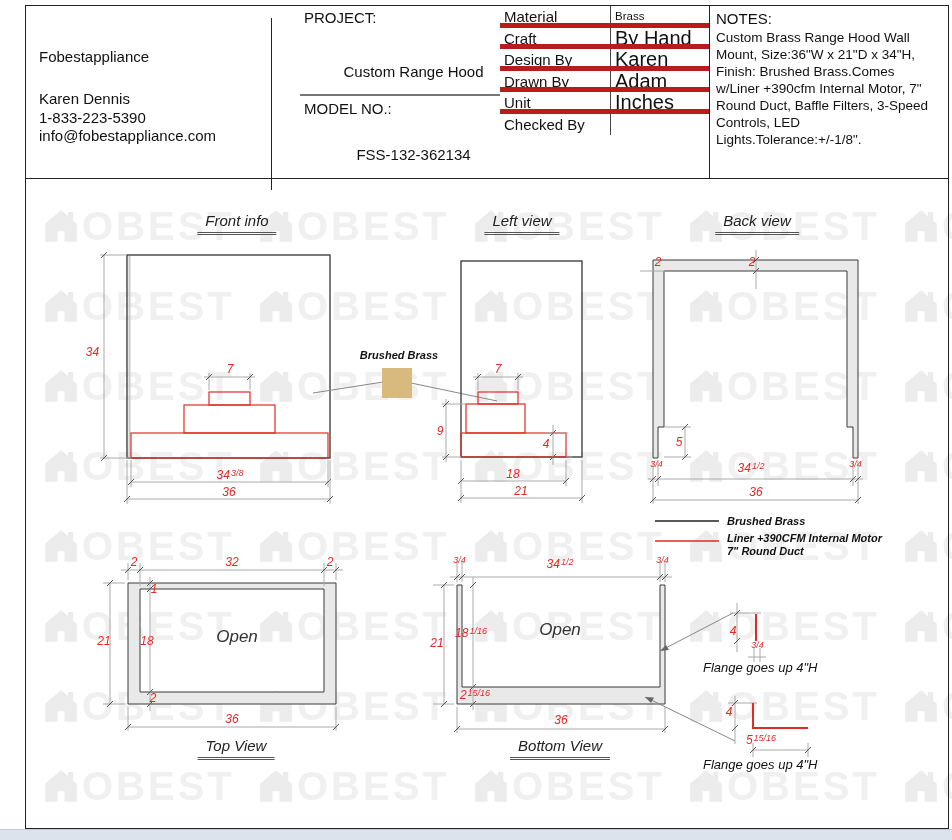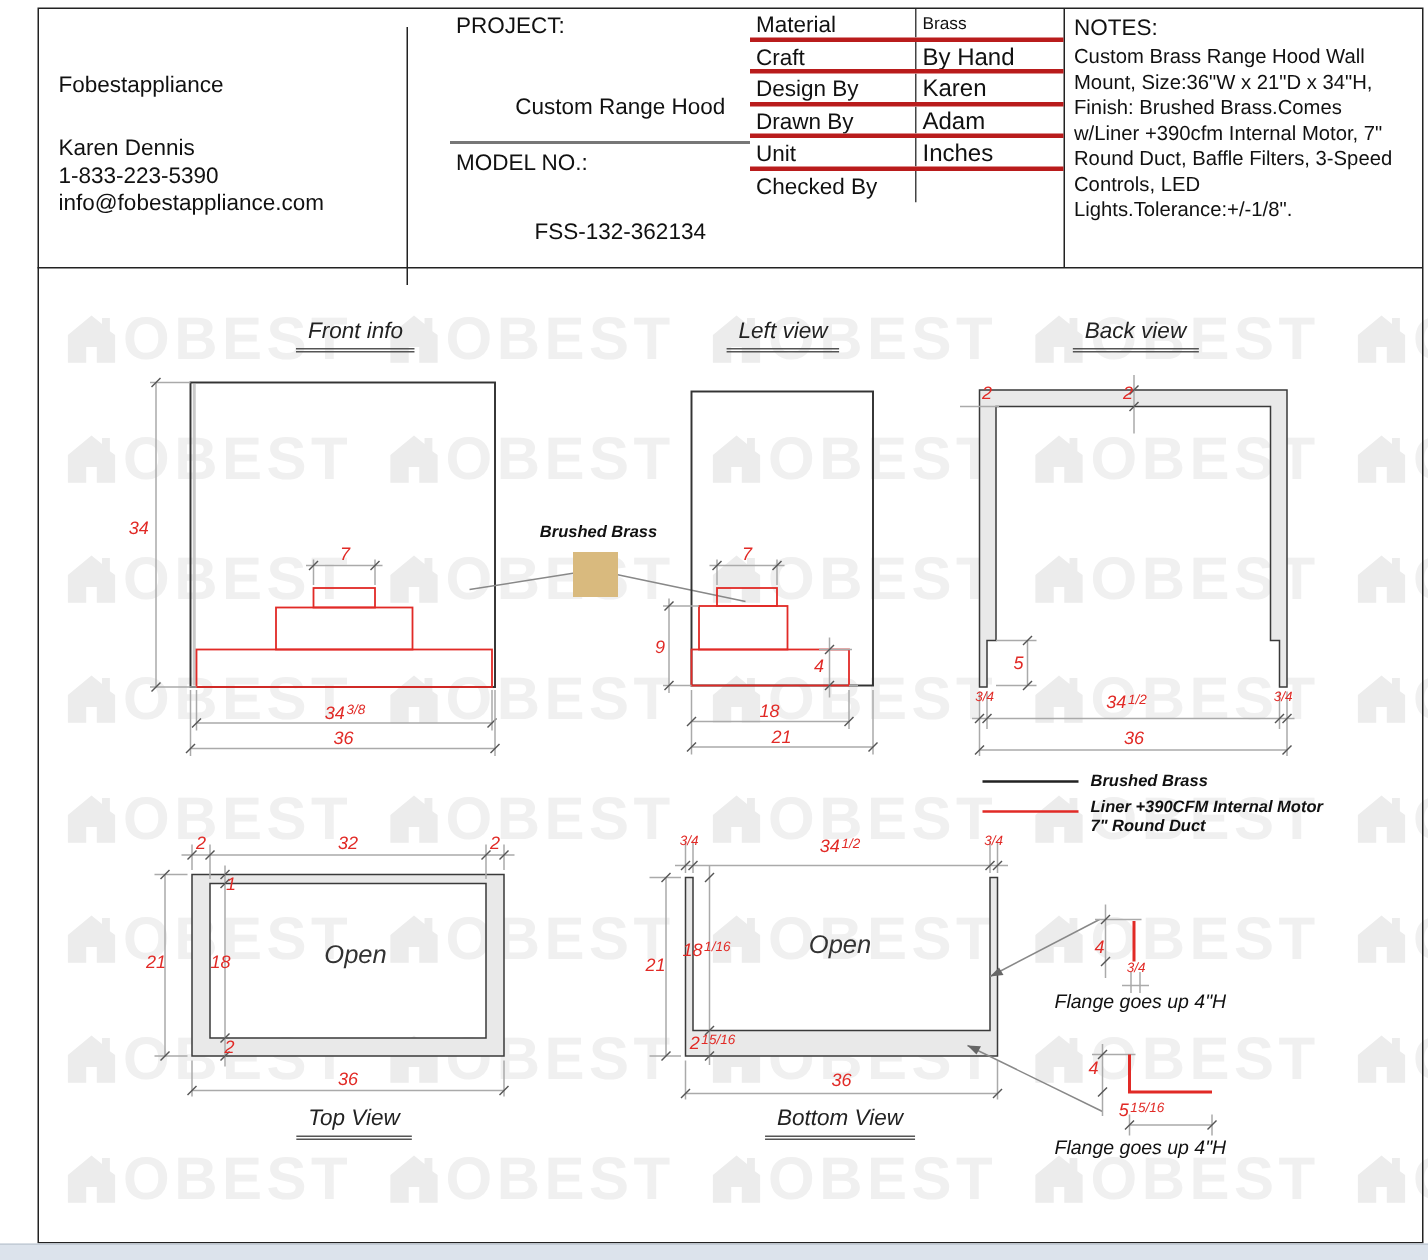--- a/index.html
+++ b/index.html
@@ -16,24 +16,24 @@
   .tb-c1{left:26px;top:18px;width:246px;height:172px;border-right:1px solid #222;}
   .tb-c2{left:272px;top:6px;width:228px;height:172px;border-right:1px solid #222;margin-left:28px;}
   .tb-c3{left:500px;top:6px;width:210px;height:172px;border-right:1px solid #222;}
   .tb-c4{left:710px;top:6px;width:237px;height:172px;padding:4px 6px;}
   .tb-bottom{position:absolute;left:25px;top:178px;width:923px;height:0;border-top:1px solid #222;z-index:4;}
   .c1-line{position:absolute;left:13px;font-size:15px;white-space:nowrap;}
   .tb-label{position:absolute;left:4px;font-size:15px;}
   .tb-center{position:absolute;left:0;width:100%;text-align:center;font-size:15px;}
   .c2-div{position:absolute;left:0;top:88px;width:100%;height:2px;background:#777;}
   #tb-rows{display:grid;grid-template-rows:repeat(8,1fr);height:100%;}
-  .tb-row{display:flex;border-bottom:3px solid #b91c1c;overflow:hidden;}
+  .tb-row{display:flex;border-bottom:5px solid #b91c1c;overflow:hidden;}
   .tb-row:last-child{border-bottom:none;}
   .tb-row .lab{width:106px;border-right:1px solid #444;padding:1px 0 0 4px;font-size:15px;line-height:19px;}
-  .tb-row .val{flex:1;padding:1px 0 0 4px;font-size:16px;line-height:19px;}
+  .tb-row .val{flex:1;padding:1px 0 0 4px;font-size:20px;line-height:19px;}
   .tb-row:first-child .val{font-size:11.5px;}
   .notes-label{font-size:15px;}
   .notes-text{font-size:13.5px;line-height:1.26;margin-top:2px;}
   .dim{position:absolute;z-index:3;transform:translate(-50%,-50%);color:#e12a26;
        font:italic 12px/1 "Liberation Sans",sans-serif;white-space:nowrap;}
   .dim .f{font-size:9px;position:relative;top:-3px;margin-left:1px;}
   .vtitle{position:absolute;z-index:3;transform:translateX(-50%);font:italic 15px/1.1 "Liberation Sans",sans-serif;
           color:#222;border-bottom:3px double #555;padding:0 8px 2px;white-space:nowrap;}
   .openlbl{position:absolute;z-index:3;transform:translate(-50%,-50%);
            font:italic 17px "Liberation Sans",sans-serif;color:#333;}

